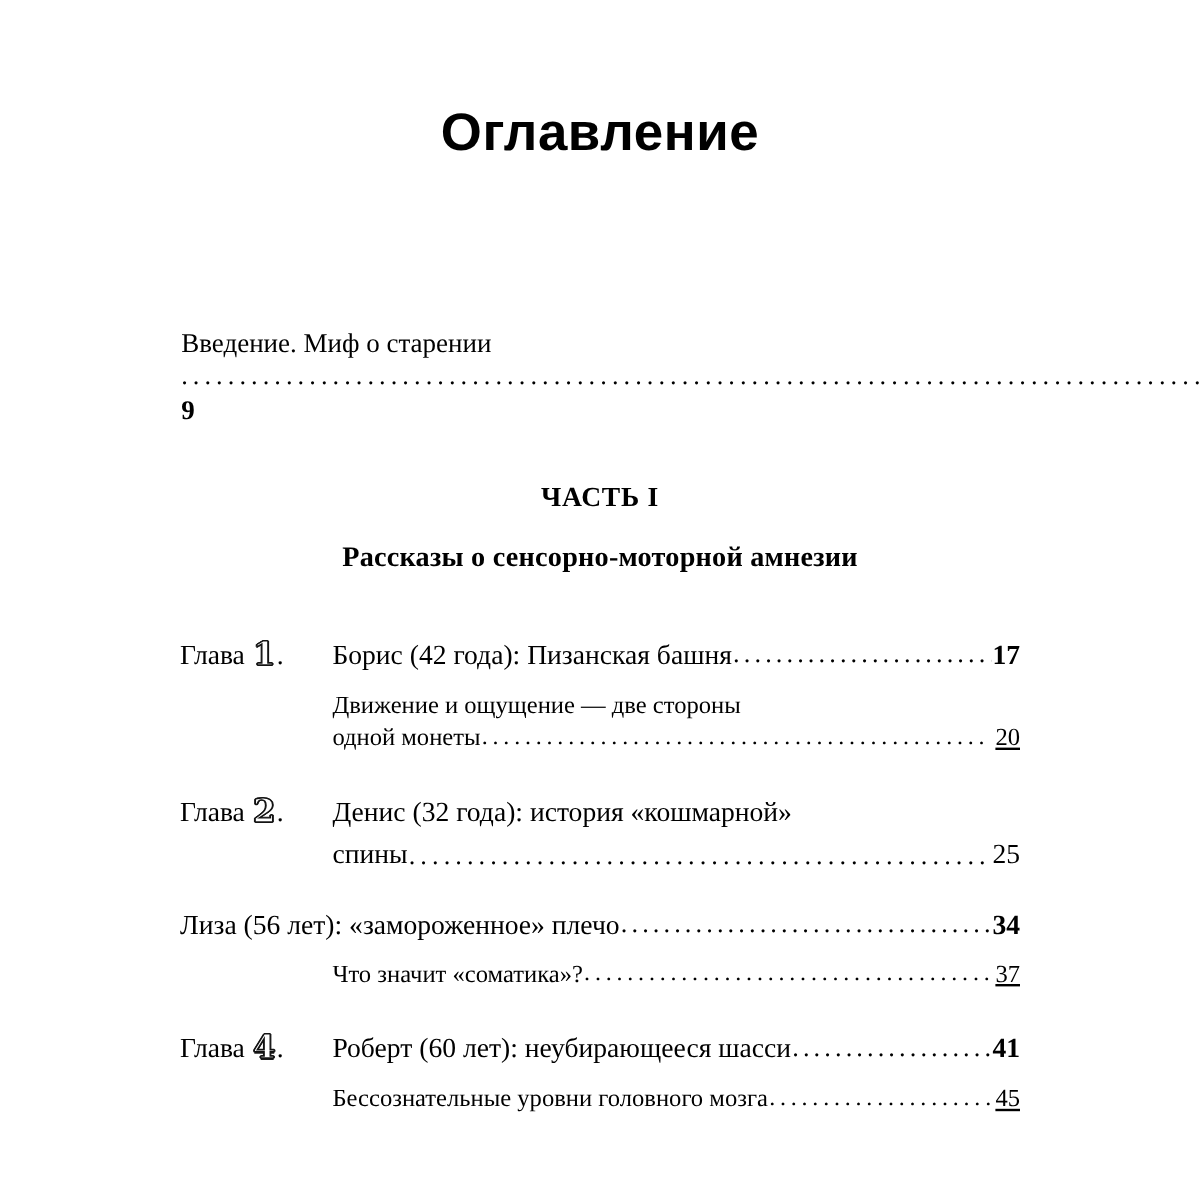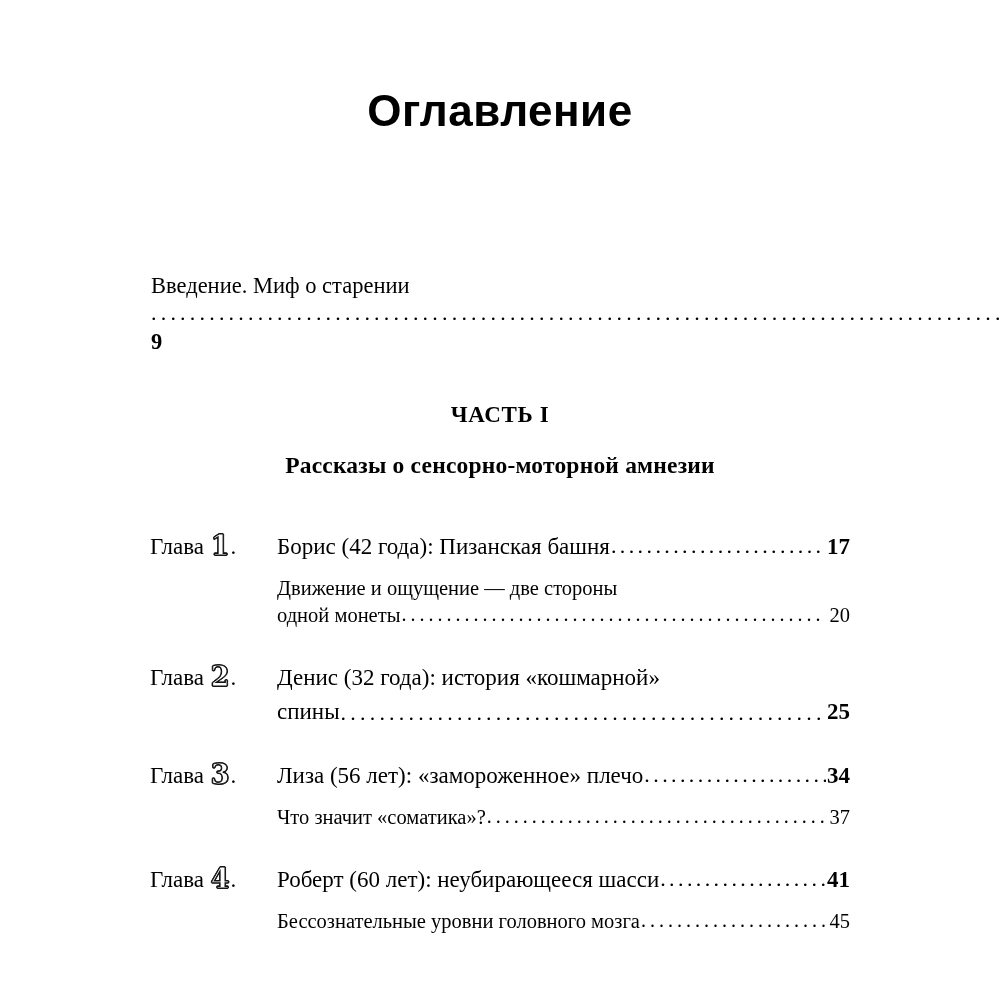--- a/index.html
+++ b/index.html
@@ -153,21 +153,21 @@
     line-height: 1.26;
     margin-top: 5px;
   }
   .chapter-cont .indent { flex: 0 0 127px; }
   .chapter-cont .line-body {
     flex: 1 1 auto;
     display: flex;
     align-items: flex-end;
     min-width: 0;
   }
-  .chapter-cont .page-num { font-weight: bold; }
+  .chapter-cont .page-num { font-weight: normal; }
 
   
   .subsection {
     margin-top: 13px;
     font-size: 20.5px;
     line-height: 1.32;
   }
   .sub-line {
     display: flex;
     align-items: baseline;
@@ -181,20 +181,21 @@
     white-space: nowrap;
   }
   .sub-line .txt { flex: 0 0 auto; }
   .sub-line .leader {
     font-size: 20px;
     letter-spacing: 4px;
   }
   .sub-line .page-num {
     font-weight: normal;
     padding-left: 4px;
+    text-decoration: underline;
   }
   .sub-plain {
     margin-left: 127px;
     white-space: nowrap;
   }
 
   .tight-leader { letter-spacing: 3.4px; }
 </style>
 </head>
 <body>
@@ -263,24 +264,20 @@
           <span class="line-body">
             <span class="txt">спины</span>
             <span class="leader"></span>
             <span class="page-num">25</span>
           </span>
         </div>
       </div>
 
       <div class="chapter">
         <div class="chapter-head">
-          <span class="chapter-label">
-            <span class="chapter-word">Глава</span>
-            <span class="chapter-num">3</span><span>.</span>
-          </span>
           <span class="chapter-title-wrap">
             <span class="title-line">
               <span class="txt">Лиза (56 лет): «замороженное» плечо</span>
               <span class="leader tight-leader"></span>
               <span class="page-num">34</span>
             </span>
           </span>
         </div>
 
         <div class="subsection">

